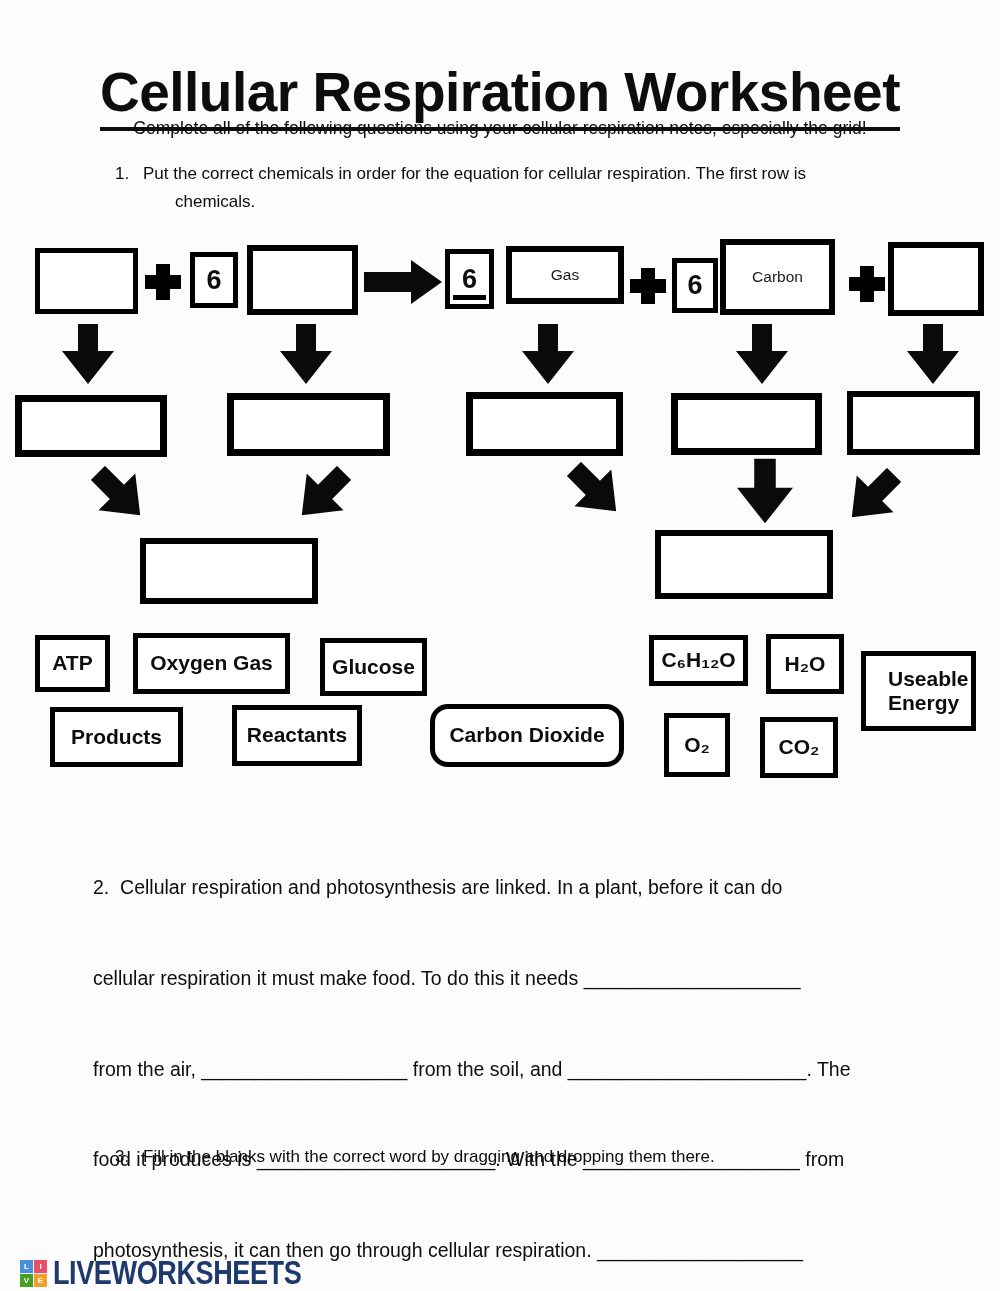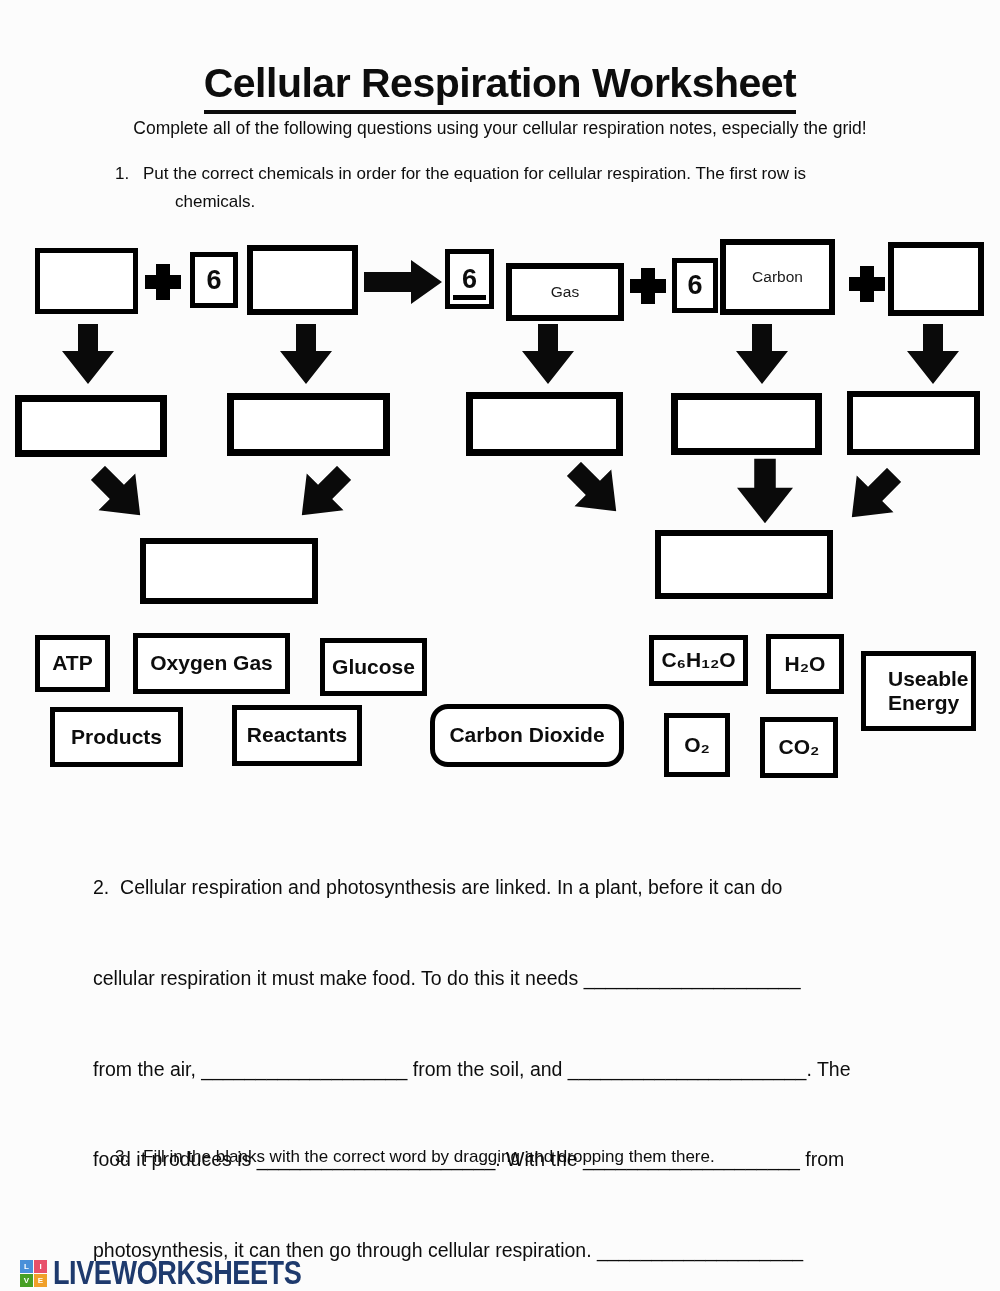--- a/index.html
+++ b/index.html
@@ -2,21 +2,21 @@
 <html><head>
 <meta charset="utf-8">
 <style>
   html,body{margin:0;padding:0;}
   .page{
     position:relative; width:1000px; height:1291px; background:#fcfcfc;
     font-family:"Liberation Sans", sans-serif; color:#0d0d0d; overflow:hidden;
   }
   .title{
     position:absolute; top:60px; left:0; width:100%; text-align:center;
-    font-size:41px; font-weight:bold; letter-spacing:-0.5px;
+    font-size:55px; font-weight:bold; letter-spacing:-0.5px;
   }
   .title span{ border-bottom:4px solid #0d0d0d; padding-bottom:4px; }
   .subtitle{
     position:absolute; top:118px; left:0; width:100%; text-align:center;
     font-size:17.5px;
   }
   .q-block{ position:absolute; font-size:17px; line-height:27.5px; }
   .q-row{ display:flex; }
   .q-num{ width:28px; flex:0 0 28px; }
   .q-indent{ margin-left:60px; }
@@ -83,21 +83,21 @@
   <div class="arr" style="left:364px; top:260px;">
     <svg width="78" height="44" viewBox="0 0 78 44">
         <path d="M0 12 H47 V0 L78 22 L47 44 V32 H0 Z" fill="#0a0a0a"></path>
       </svg>
   </div>
 
   <div class="box coef" style="left:445px; top:249px; width:49px; height:60px;">
       <span>6</span>
       <i class="u-bar"></i>
     </div>
-  <div class="box hint" style="left:506px; top:246px; width:118px; height:58px;margin-top:17px;">
+  <div class="box hint" style="left:506px; top:246px; width:118px; height:58px;">
       <span>Gas</span>
     </div>
   <div class="plus" style="left:630px; top:268px;"></div>
   <div class="box coef" style="left:672px; top:258px; width:46px; height:55px;">6</div>
   <div class="box hint" style="left:720px; top:239px; width:115px; height:76px;">
       <span>Carbon</span>
     </div>
   <div class="plus" style="left:849px; top:266px;"></div>
   <div class="box" style="left:888px; top:242px; width:96px; height:74px;"></div>
 

